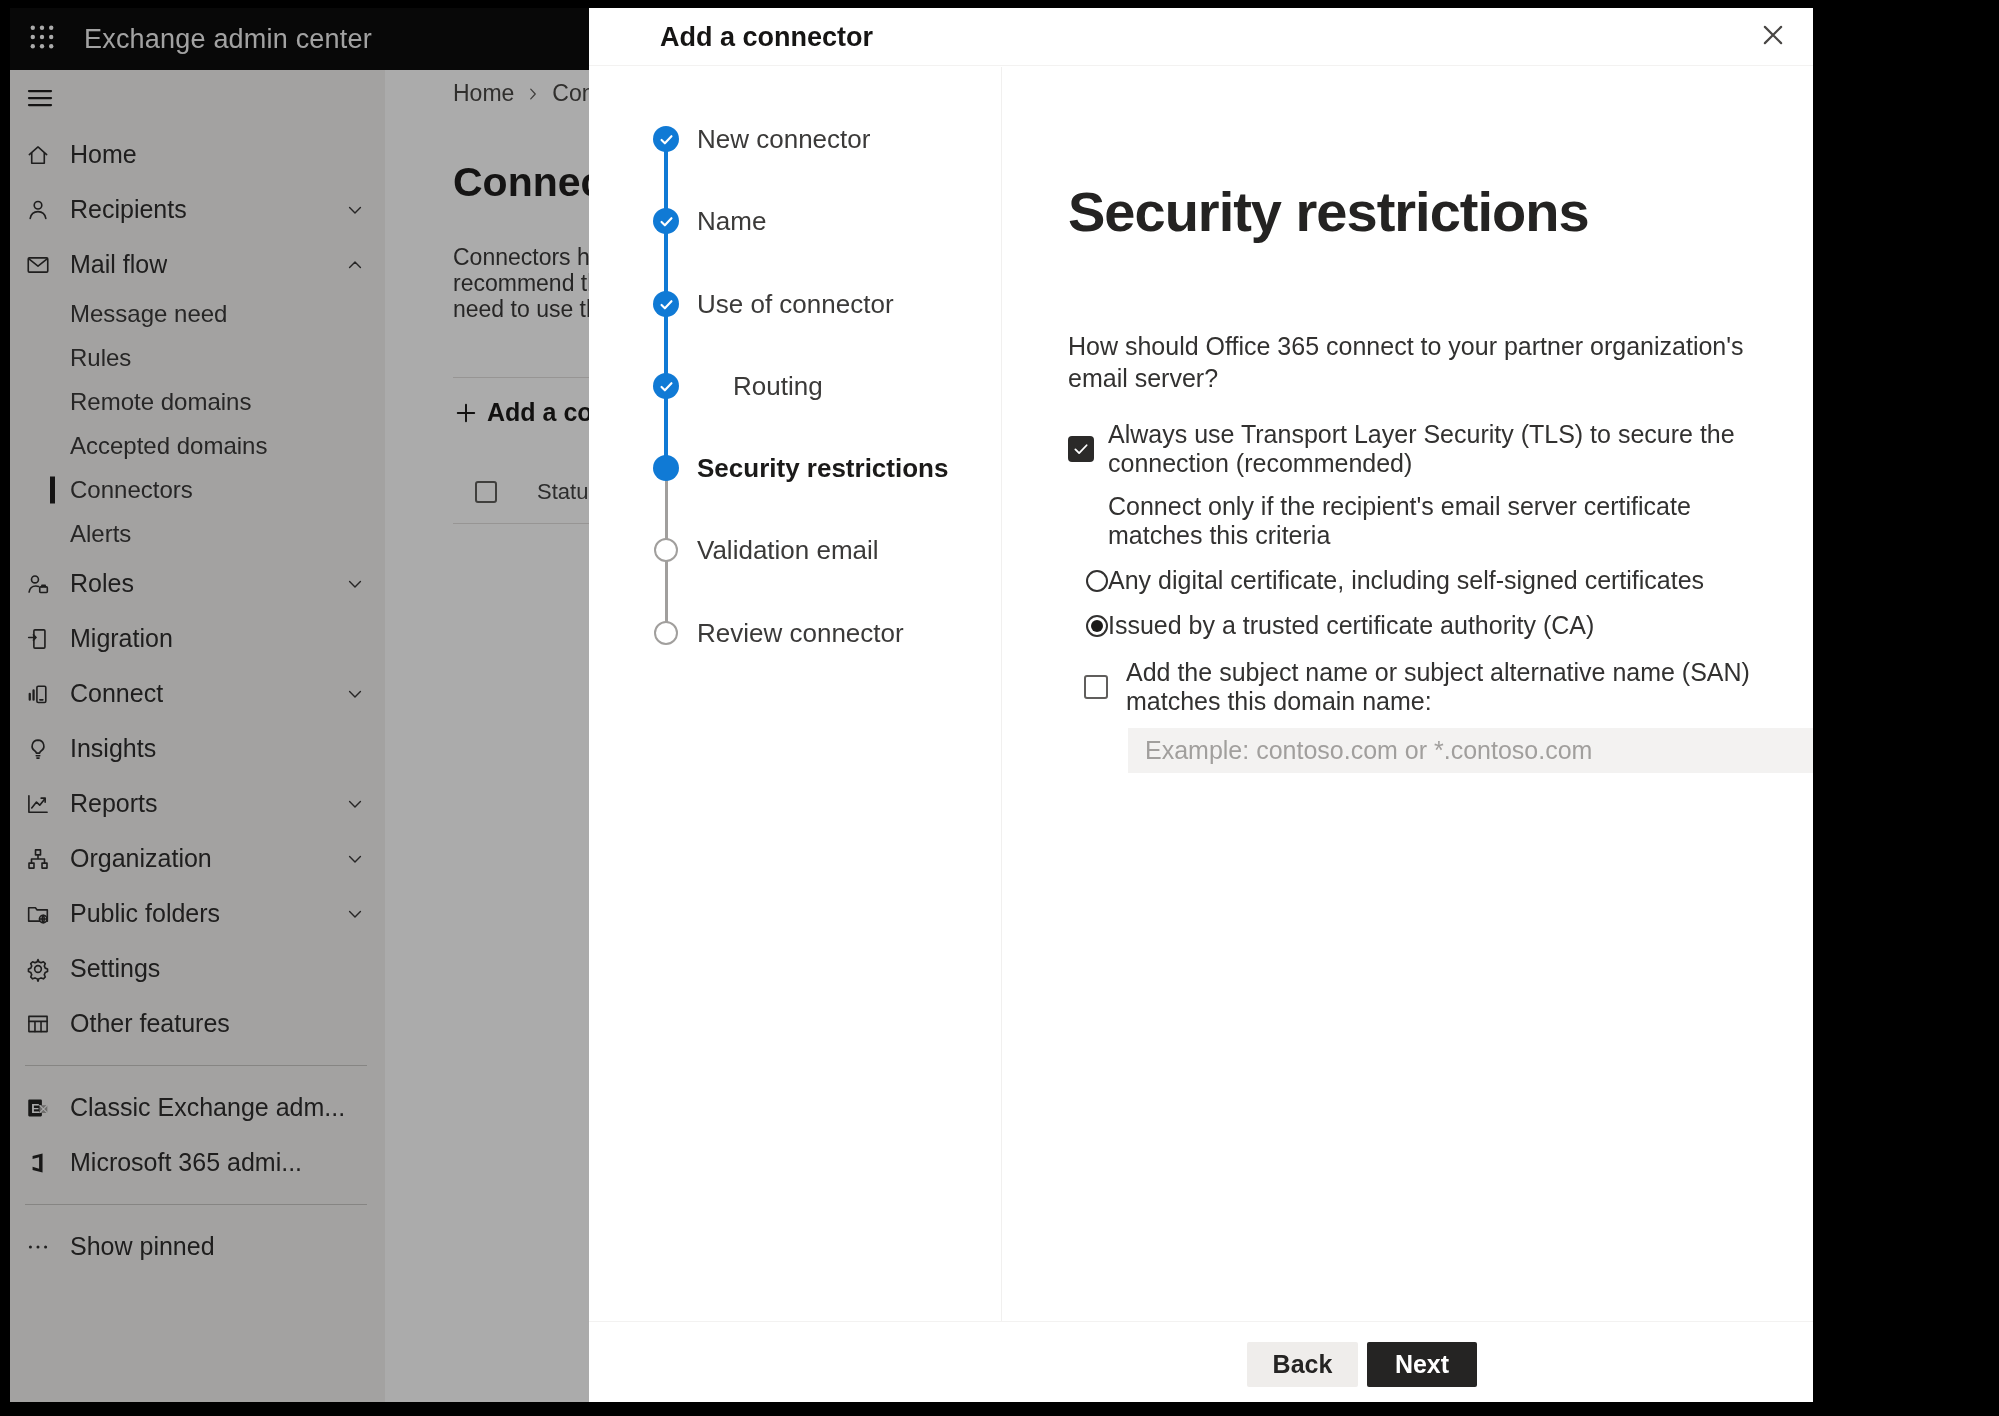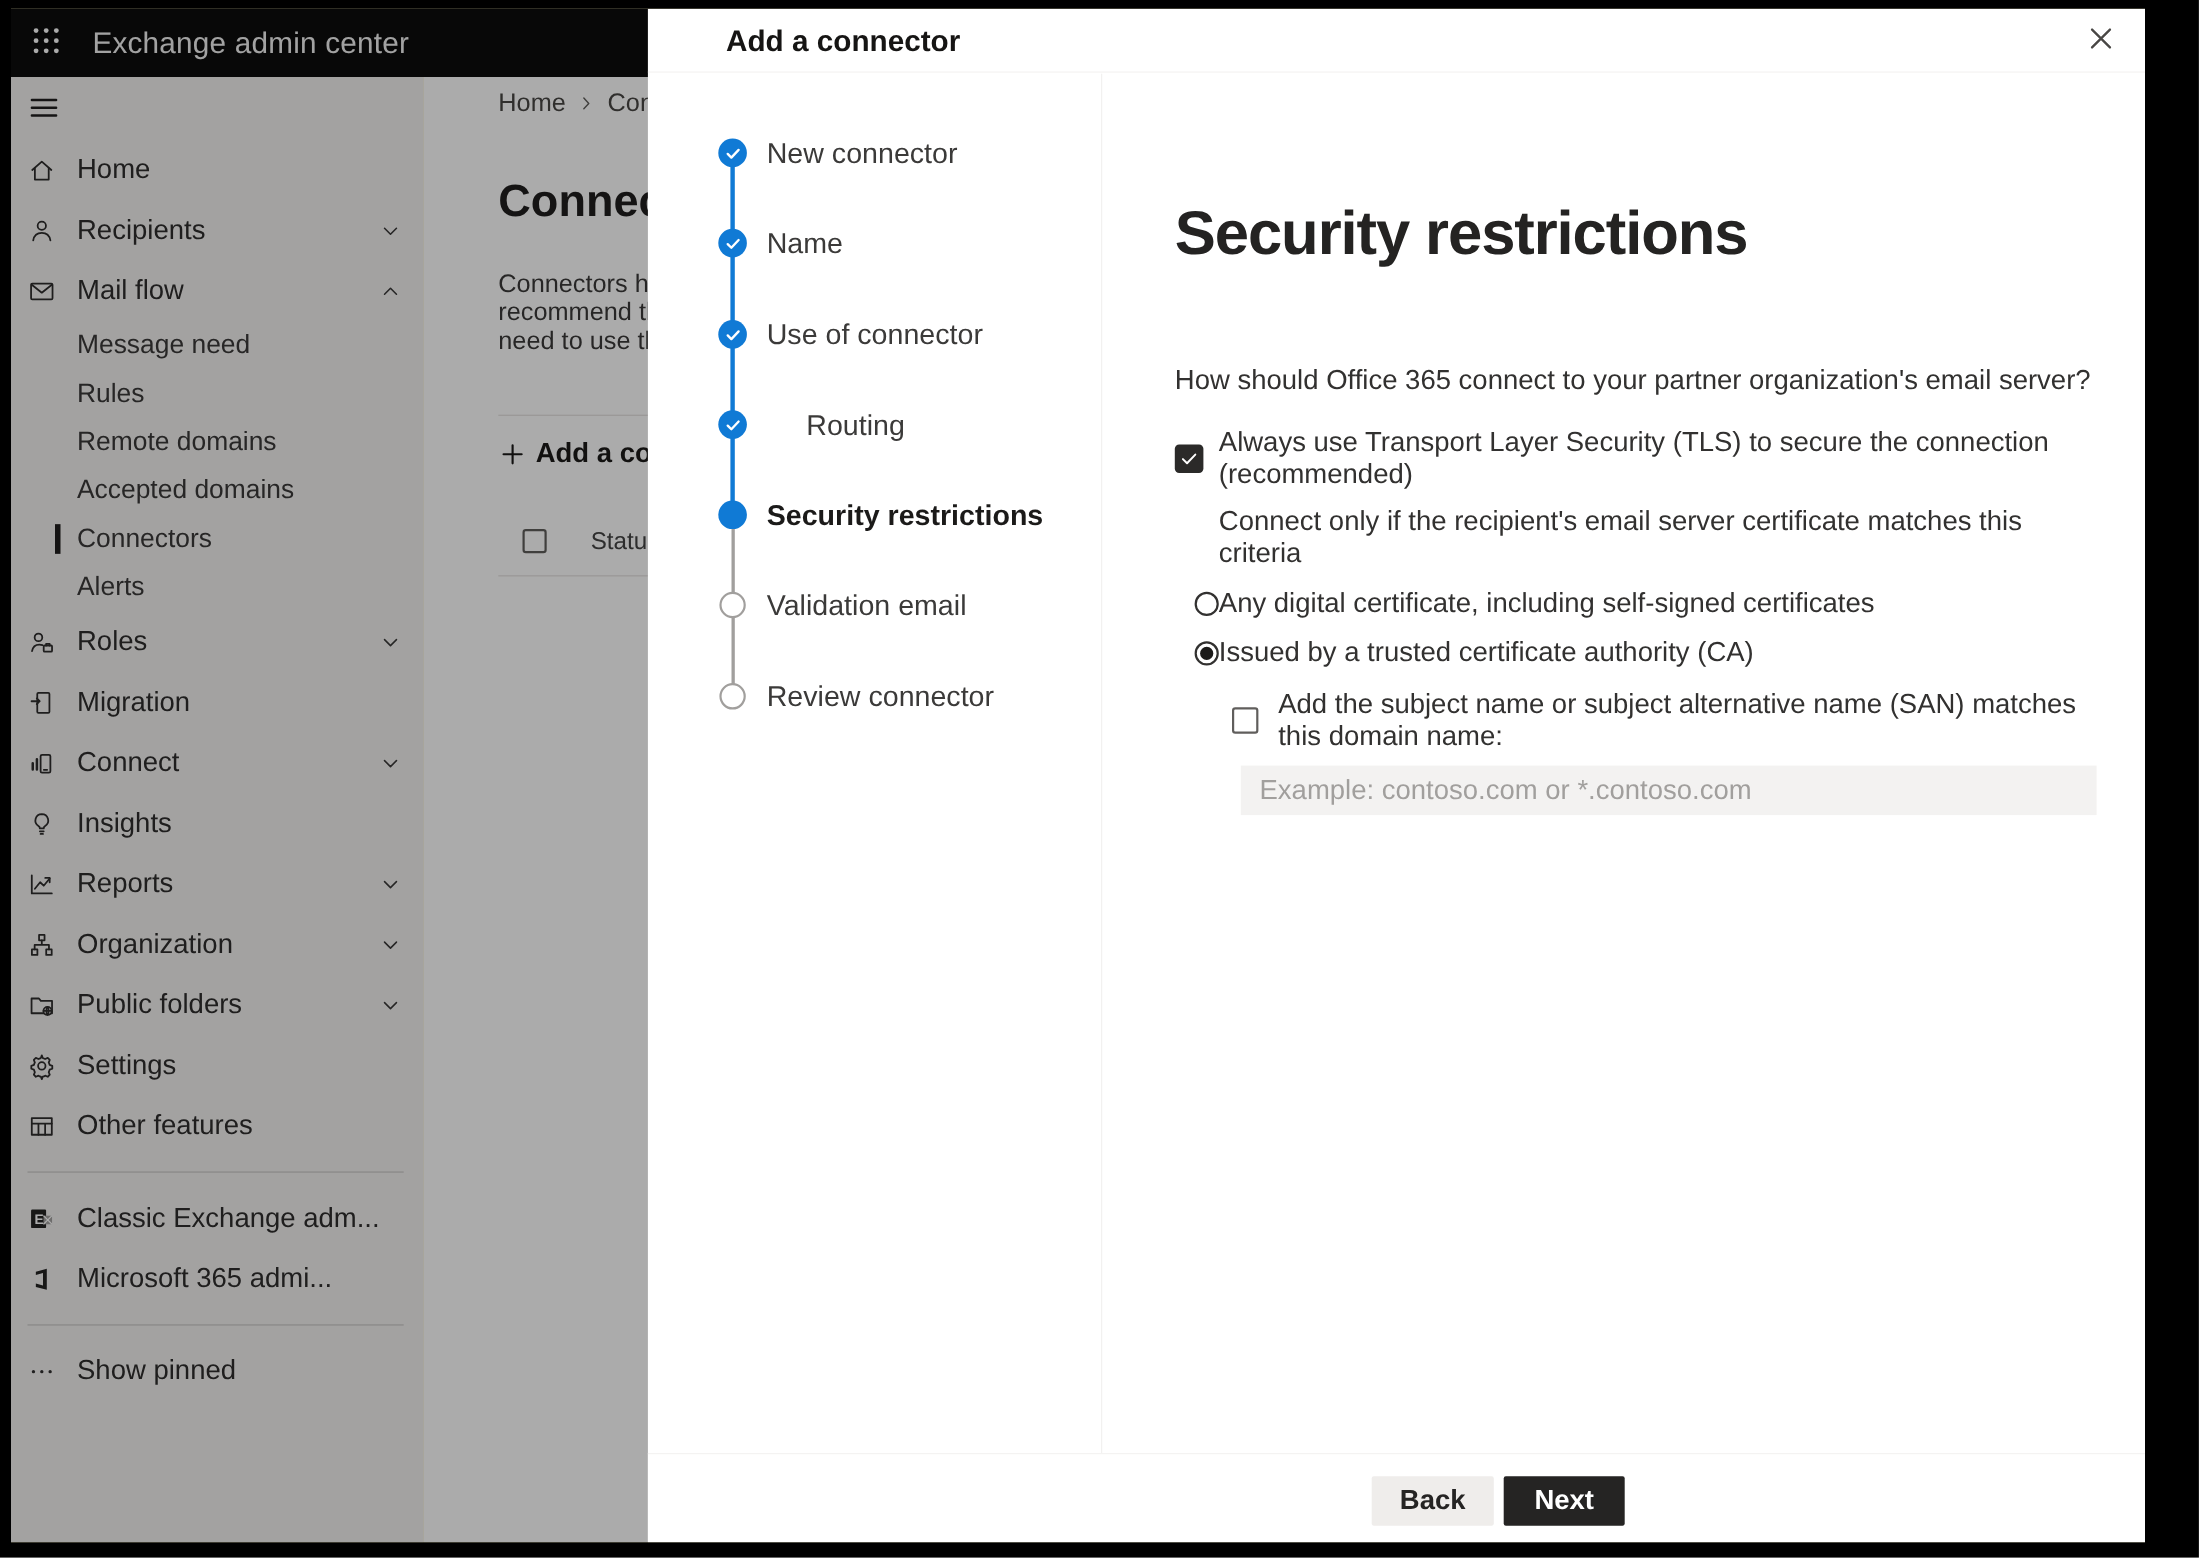--- a/index.html
+++ b/index.html
@@ -2,21 +2,21 @@
 <html><head>
 <meta charset="utf-8">
 <style>
   * { margin:0; padding:0; box-sizing:border-box; }
   body {
     width:1999px; height:1416px; position:relative; overflow:hidden;
     background:#000;
     font-family:"Liberation Sans","DejaVu Sans",sans-serif;
     color:#323130;
   }
-  .screen { position:absolute; left:10px; top:8px; width:1940px; height:1394px; background:#fef9c3; overflow:hidden; }
+  .screen { position:absolute; left:10px; top:8px; width:1803px; height:1394px; background:#a16207; overflow:hidden; }
 
   
   .topbar { position:absolute; left:0; top:0; right:0; height:62px; background:#0c0c0c; display:flex; align-items:center; z-index:10; }
   .waffle-btn { width:44px; height:44px; margin-left:10px; display:flex; align-items:center; justify-content:center; cursor:pointer; }
   .topbar-title { margin-left:20px; font-size:27px; color:#f2f2f2; letter-spacing:0.2px; }
 
   
   .sidebar { position:absolute; left:0; top:62px; width:375px; bottom:0; background:#f3f2f1; overflow:hidden; z-index:5; }
   .hamburger { height:44px; display:flex; align-items:center; padding-left:15px; margin-top:8px; cursor:pointer; }
   .sb-list { margin-top:5px; }
@@ -73,21 +73,21 @@
   .question { margin-top:85px; font-size:25px; line-height:32px; color:#323130; }
   .form-row { display:flex; align-items:center; }
   .row-tls { margin-top:26px; }
   .checkbox-checked { width:26px; height:26px; background:#2b2a29; border-radius:4px; display:flex; align-items:center; justify-content:center; flex:0 0 auto; cursor:pointer; }
   .row-tls .form-label { margin-left:14px; font-size:25px; color:#323130; }
   .criteria-note { margin-top:14px; margin-left:40px; font-size:25px; color:#323130; }
   .row-radio { margin-top:16px; margin-left:18px; }
   .radio { width:22px; height:22px; border:2px solid #323130; border-radius:50%; background:#fff; display:flex; align-items:center; justify-content:center; flex:0 0 auto; cursor:pointer; }
   .radio .dot { width:12px; height:12px; border-radius:50%; background:#1b1a19; }
   .row-radio .form-label { font-size:25px; color:#323130; }
-  .row-san { margin-top:18px; margin-left:52px; }
+  .row-san { margin-top:18px; margin-left:16px; }
   .row-san .checkbox-empty { width:24px; height:24px; cursor:pointer; }
   .row-san .form-label { margin-left:18px; font-size:25px; color:#323130; }
   .domain-input { display:block; margin-top:12px; margin-left:60px; width:778px; height:45px; background:#f3f2f1; border:none; outline:none; padding:0 17px; font-size:25px; color:#605e5c; font-family:inherit; }
   .domain-input::placeholder { color:#a19f9d; }
 
   
   .btn { position:absolute; top:20px; height:45px; border:none; border-radius:2px; font-size:25px; font-weight:600; font-family:inherit; cursor:pointer; }
   .btn-back { left:658px; width:111px; background:#efedeb; color:#252423; }
   .btn-next { left:778px; width:110px; background:#252423; color:#fff; }
 </style>

